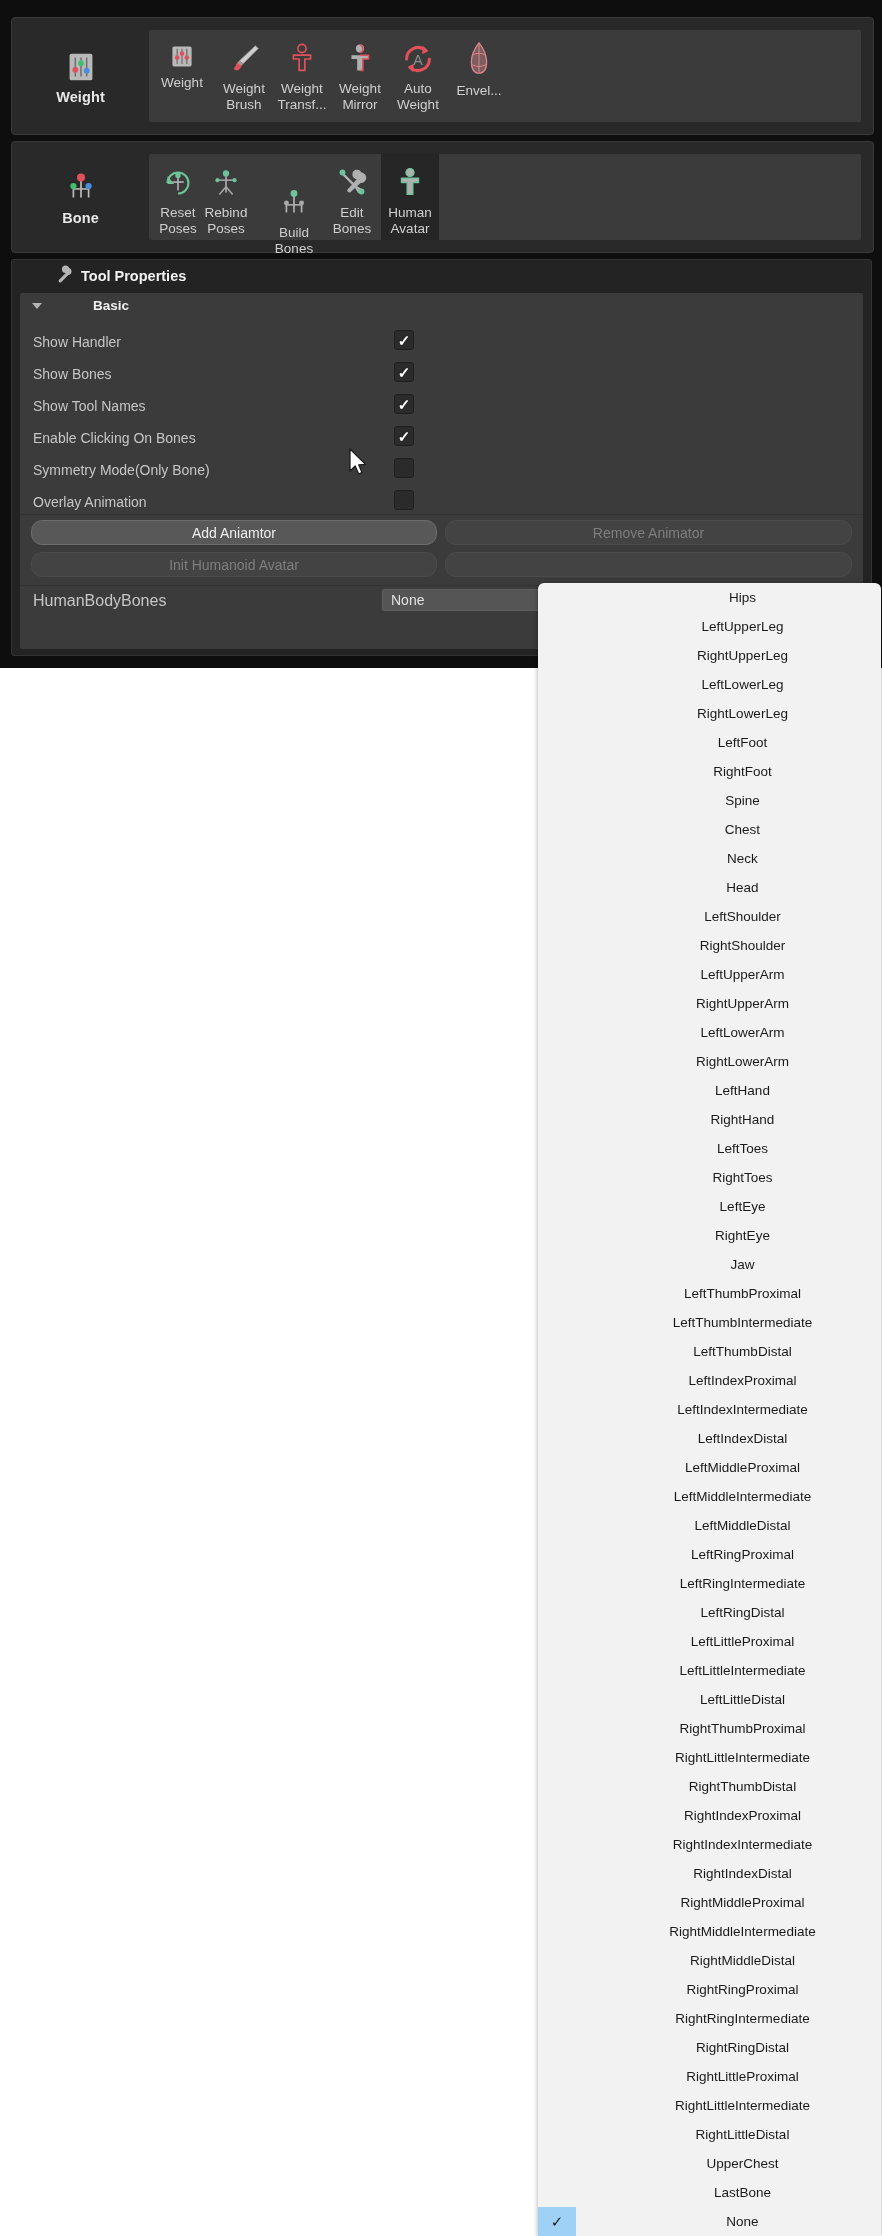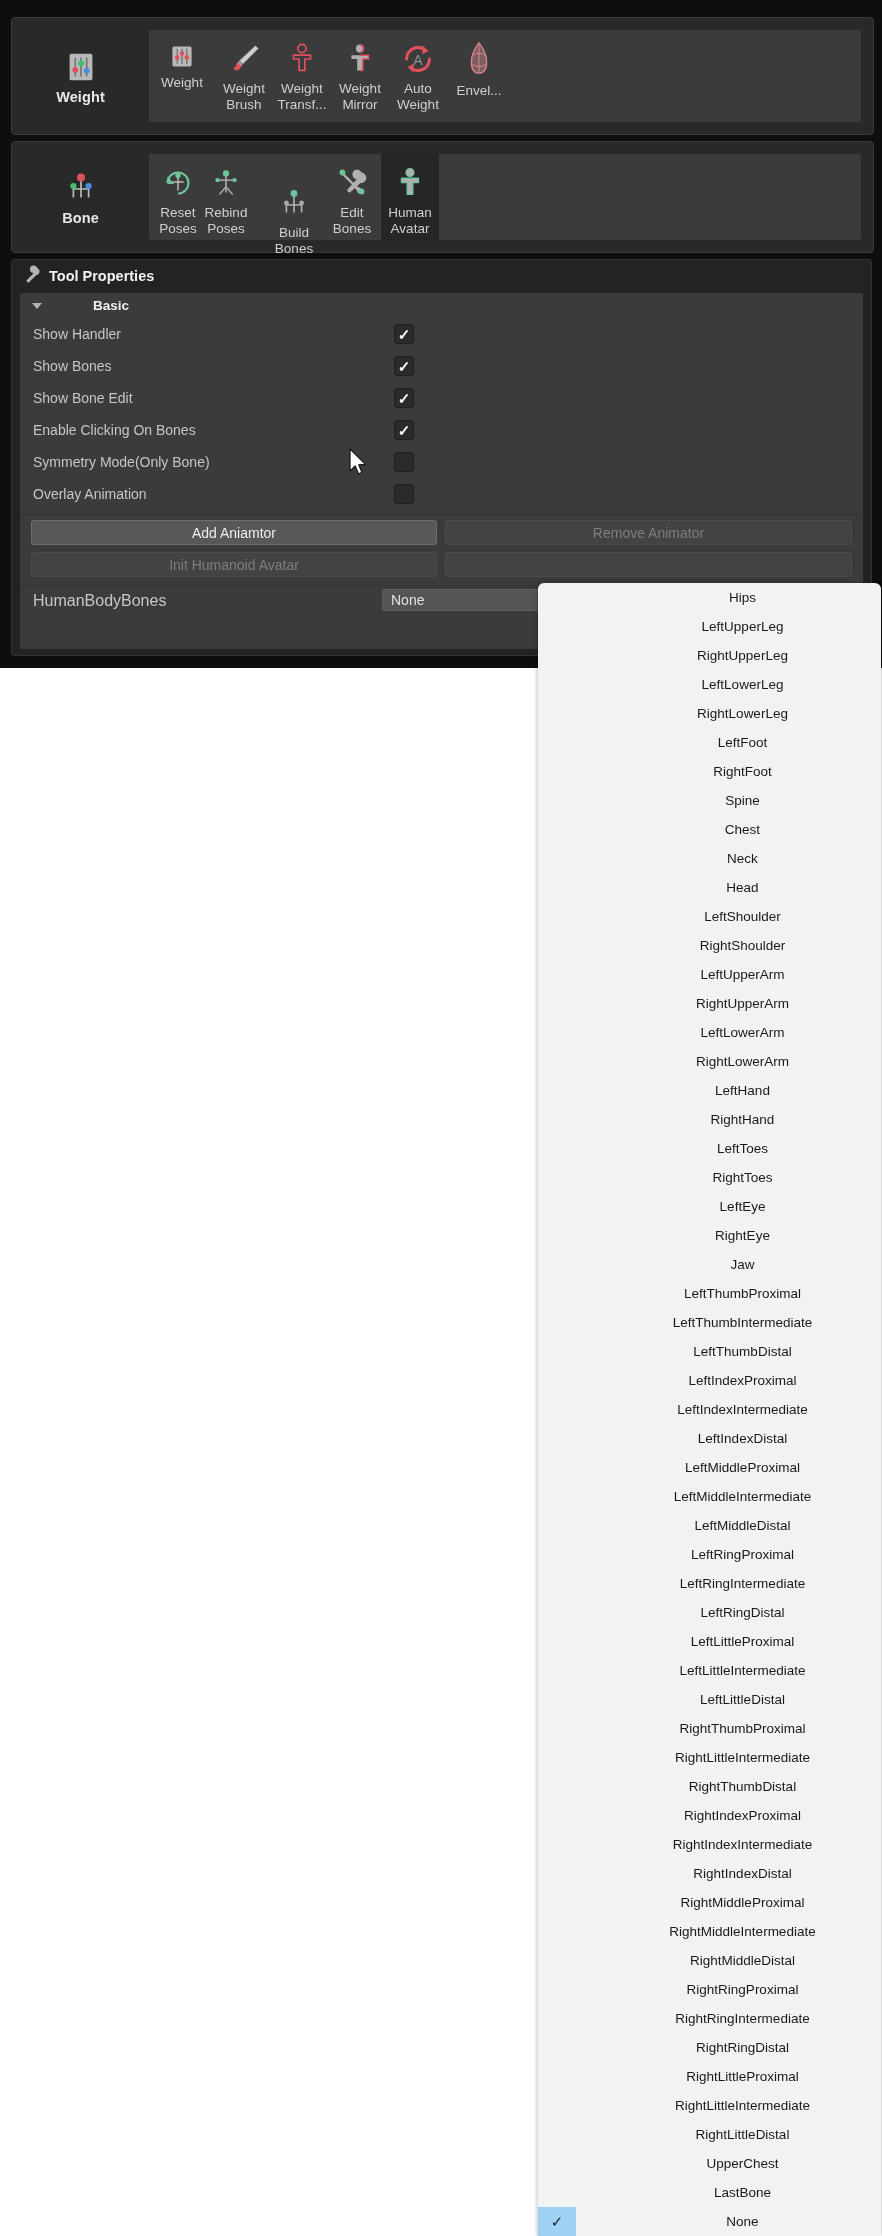--- a/index.html
+++ b/index.html
@@ -45,52 +45,53 @@
   }
   .tool.active{ background:#262626; }
   .ico{ width:38px; height:38px; display:block; }
   .ico.small{ width:32px;height:32px; }
 
   
   .props{
     position:absolute; left:11px; top:259px; width:861px; height:397px;
     background:#232323; border-radius:3px; border:1px solid #333;
     box-sizing:border-box;
+    padding-left:32px;
   }
   .props-hdr{
     height:31px; display:flex; align-items:center; gap:8px; padding-left:11px;
     background:#232323;
   }
   .props-title{ color:#f2f2f2; font-size:14.5px; font-weight:bold;}
   .props-body{
     position:absolute; left:8px; right:8px; top:33px; bottom:6px;
     background:#3b3b3b; border-radius:2px;
   }
   .sect-hdr{
     height:25px; display:flex; align-items:center; gap:7px; padding-left:12px;
   }
   .tri{ width:0;height:0;border-left:5px solid transparent;border-right:5px solid transparent;border-top:6px solid #b4b4b4;}
   .sect-title{ color:#efefef; font-size:13.5px; font-weight:bold;margin-left:44px;}
   .row{
-    height:32px; display:flex; align-items:center; padding-left:13px; position:relative;
+    height:32px; display:flex; align-items:flex-end; padding-left:13px; position:relative;
   }
   .row .rlabel{ color:#c6c6c6; font-size:14px;}
   .cbx{
     position:absolute; left:374px; width:20px;height:20px;border-radius:3px;
     background:#2b2b2b; border:1px solid #1f1f1f; box-sizing:border-box;
     display:flex;align-items:center;justify-content:center;
   }
   .cbx .ck{ color:#ffffff; font-size:15px; line-height:1; font-weight:bold; display:none;}
   .cbx.on .ck{ display:block;}
 
   .divider{height:1px;background:#333;margin:4px 0 0 0;}
 
   .btnrow{ position:relative; height:27px; margin-top:5px;}
   .btn{
-    position:absolute; top:0; height:25px; border-radius:3px;
+    position:absolute; top:0; height:25px; border-radius:11px;
     display:flex;align-items:center;justify-content:center;
     font-size:14px; box-sizing:border-box;
   }
   .btn.enabled{ background:#585858; border:1px solid #6d6d6d; color:#eeeeee;}
   .btn.disabled{ background:#434343; border:1px solid #4b4b4b; color:#7e7e7e;}
   .btn.l{ left:11px; width:406px;}
   .btn.r{ left:425px; width:407px;}
 
   .fieldrow{ position:relative; height:28px; margin-top:6px; border-top:1px solid #333;}
   .fieldrow .flabel{ position:absolute; left:13px; top:6px; color:#c6c6c6; font-size:16px;}
@@ -343,21 +344,21 @@
               <span class="ck">✓</span>
             </span>
         </div>
         <div class="row">
           <span class="rlabel">Show Bones</span>
           <span class="cbx on">
               <span class="ck">✓</span>
             </span>
         </div>
         <div class="row">
-          <span class="rlabel">Show Bone Edit</span>
+          <span class="rlabel">Show Tool Names</span>
           <span class="cbx on">
               <span class="ck">✓</span>
             </span>
         </div>
         <div class="row">
           <span class="rlabel">Enable Clicking On Bones</span>
           <span class="cbx on">
               <span class="ck">✓</span>
             </span>
         </div>

